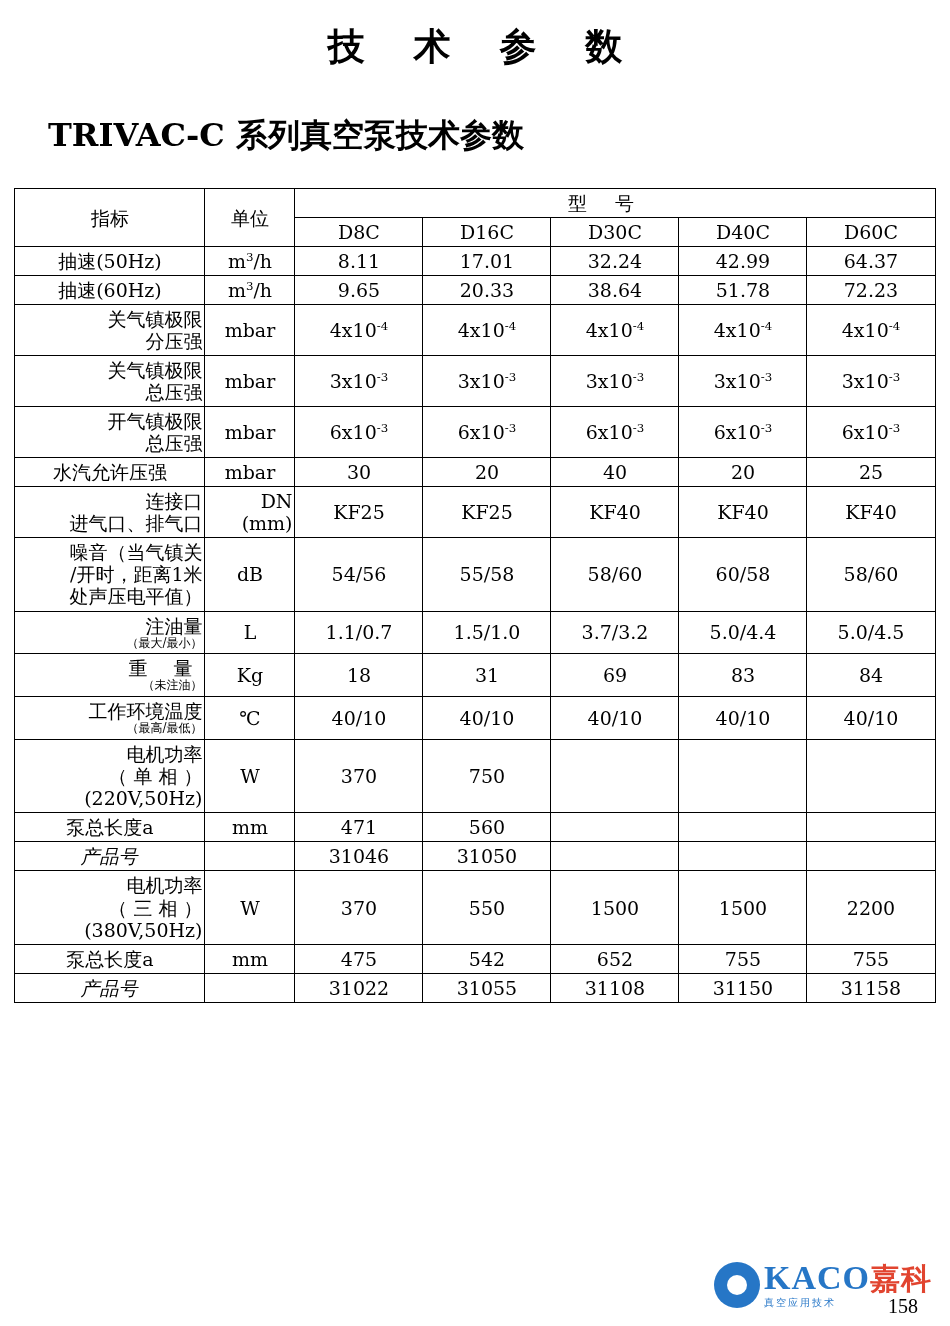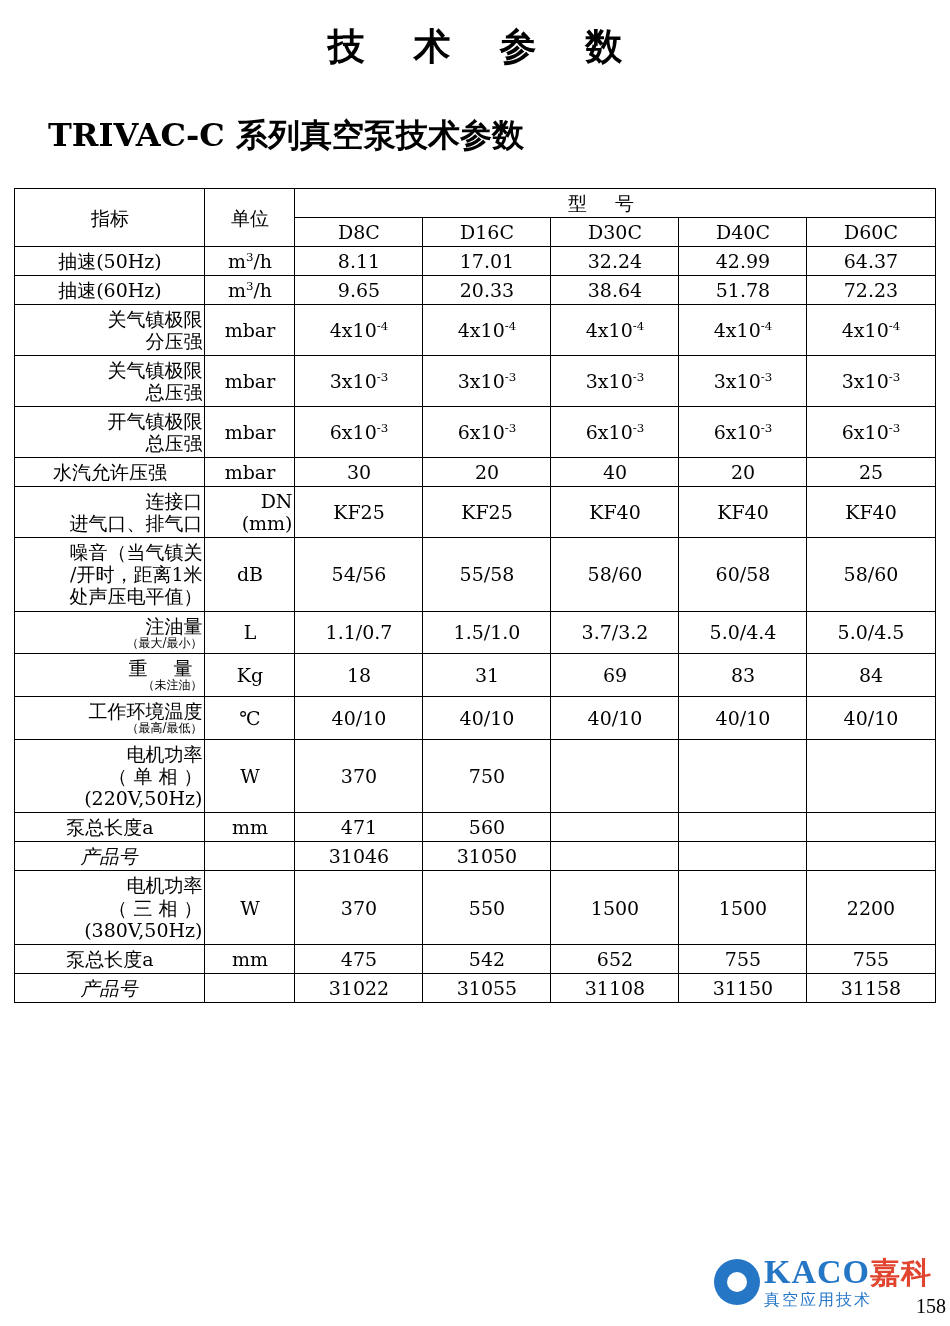--- a/index.html
+++ b/index.html
@@ -130,28 +130,28 @@
     font-weight: bold;
     color: #1b6fc4;
     font-family: "Liberation Serif", serif;
     letter-spacing: 1px;
   }
   .logo-main .cn {
     color: #e03a24;
     font-size: 30px;
   }
   .logo-sub {
-    font-size: 16px;
+    font-size: 10px;
     color: #1b6fc4;
     letter-spacing: 2px;
     margin-top: 3px;
   }
   .page-number {
     position: absolute;
-    right: 4px;
+    right: 32px;
     bottom: 8px;
     font-size: 20px;
   }
 </style>
 </head>
 <body>
 
 <div class="page">
 
   <div class="doc-title">技  术  参  数</div>

